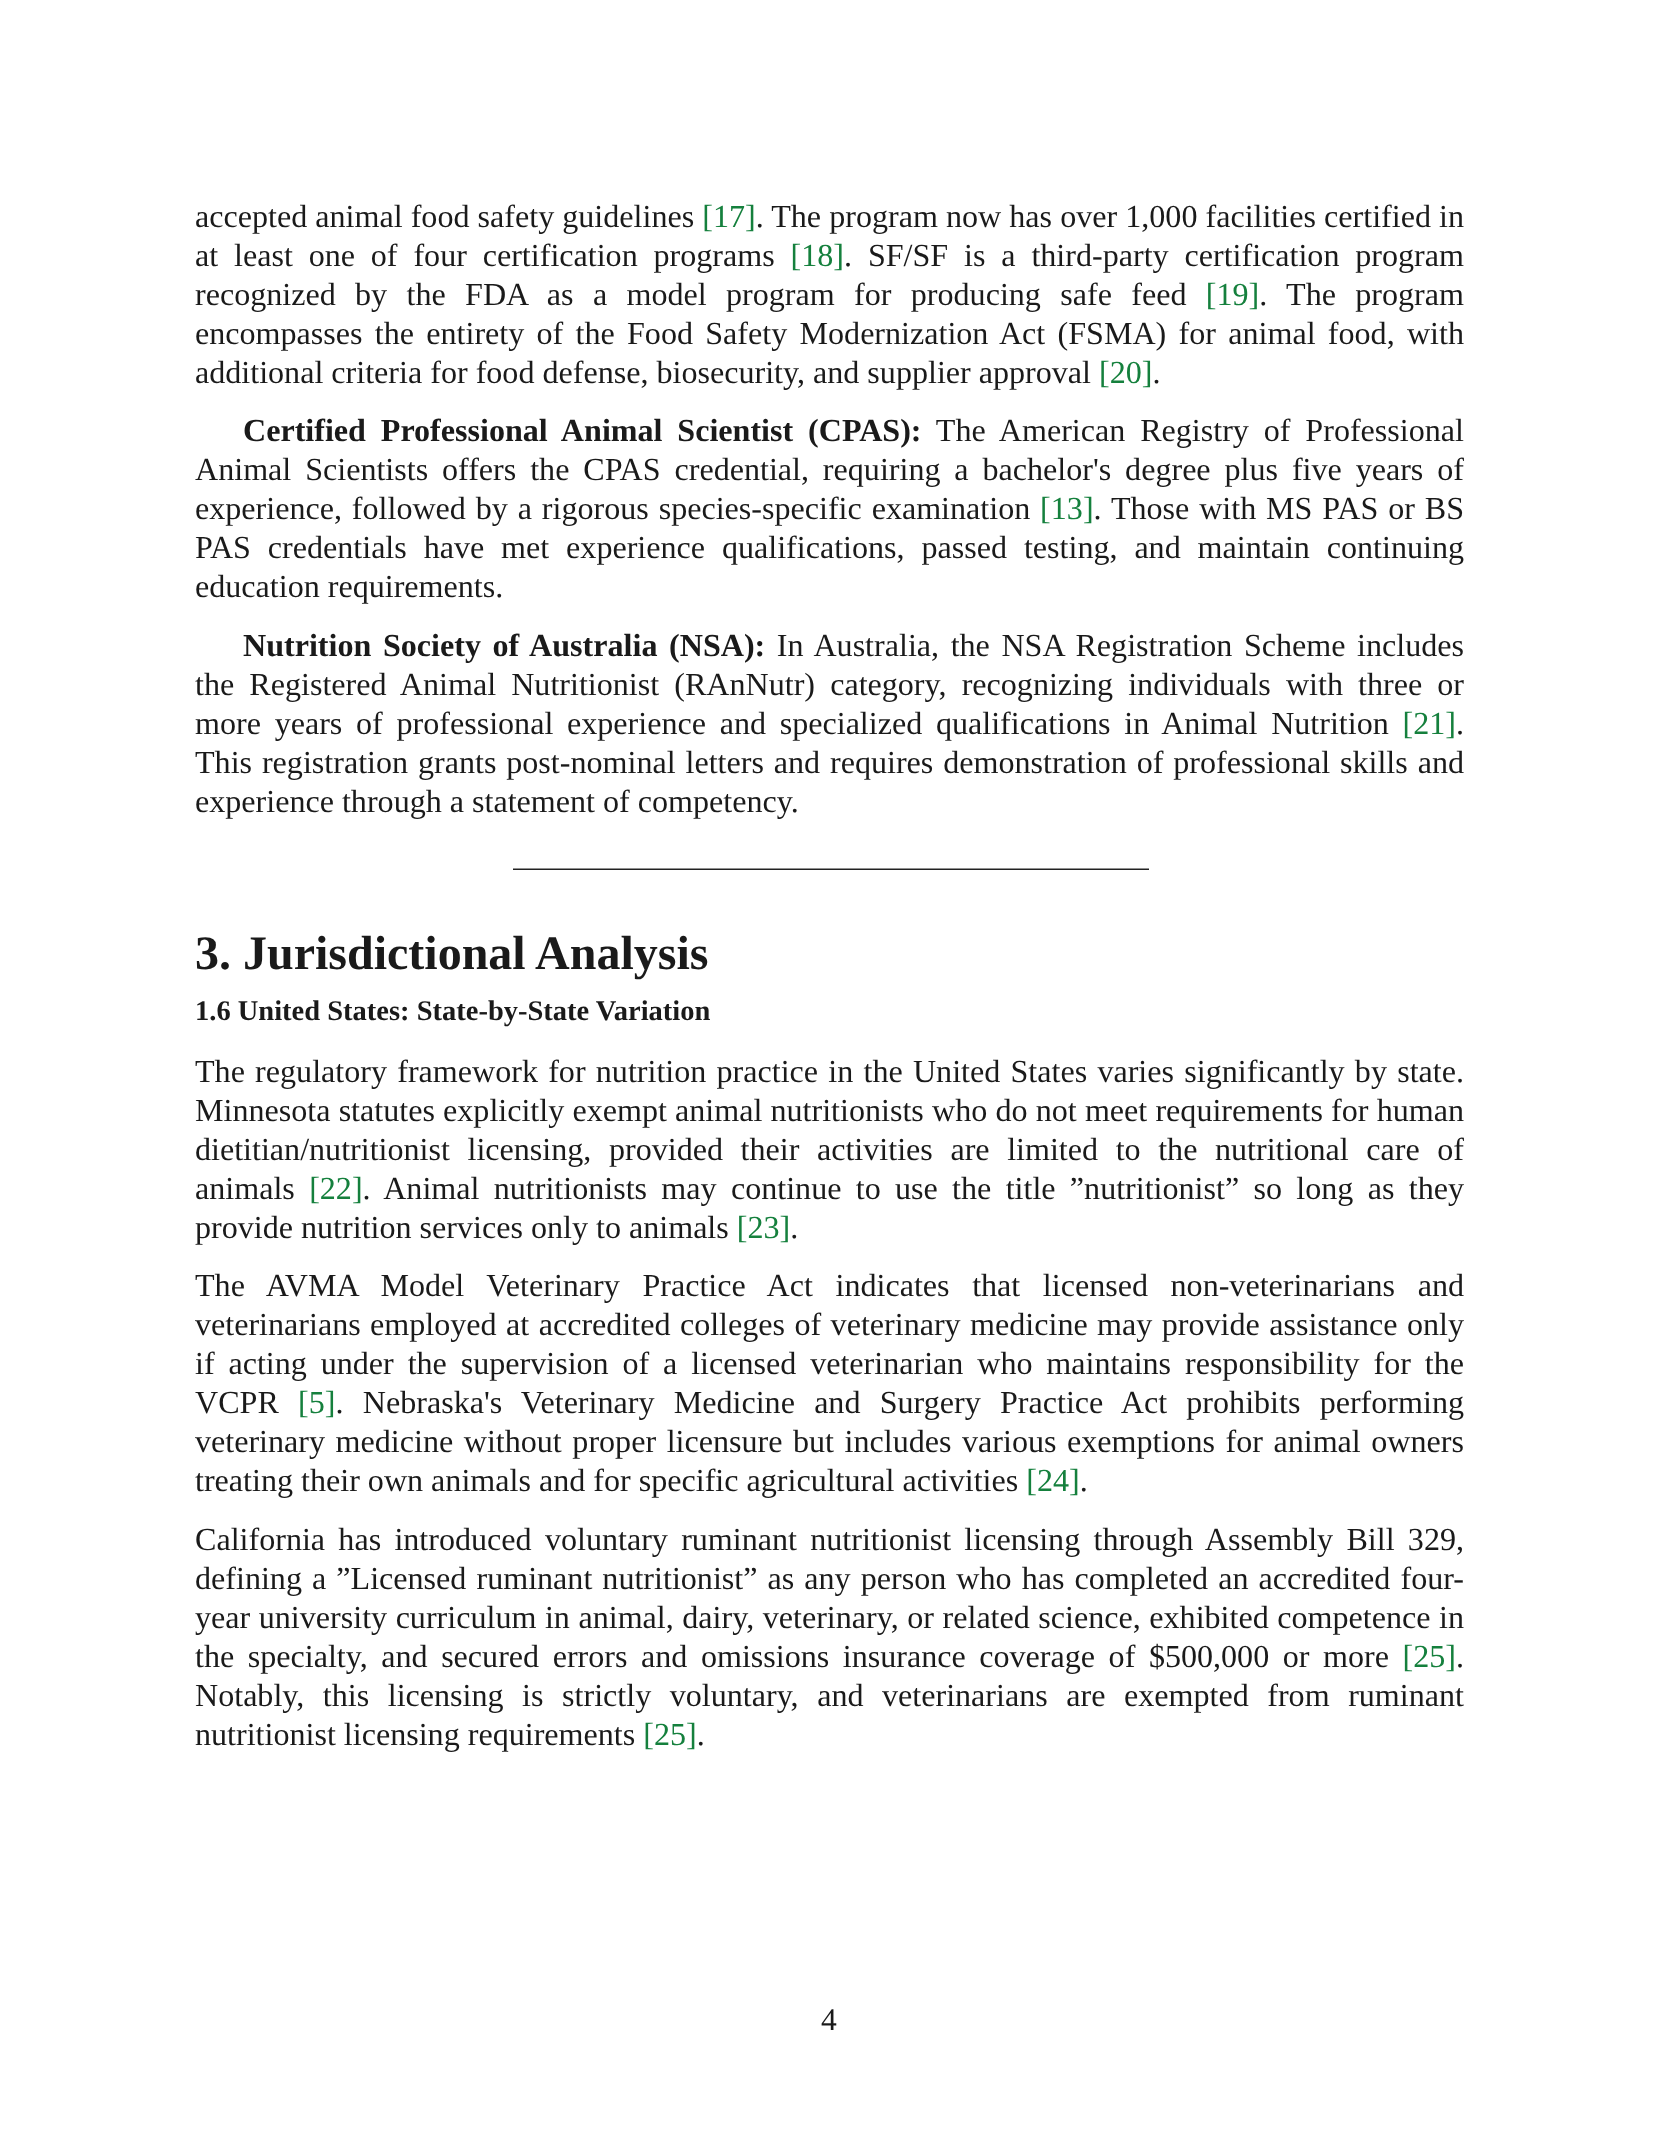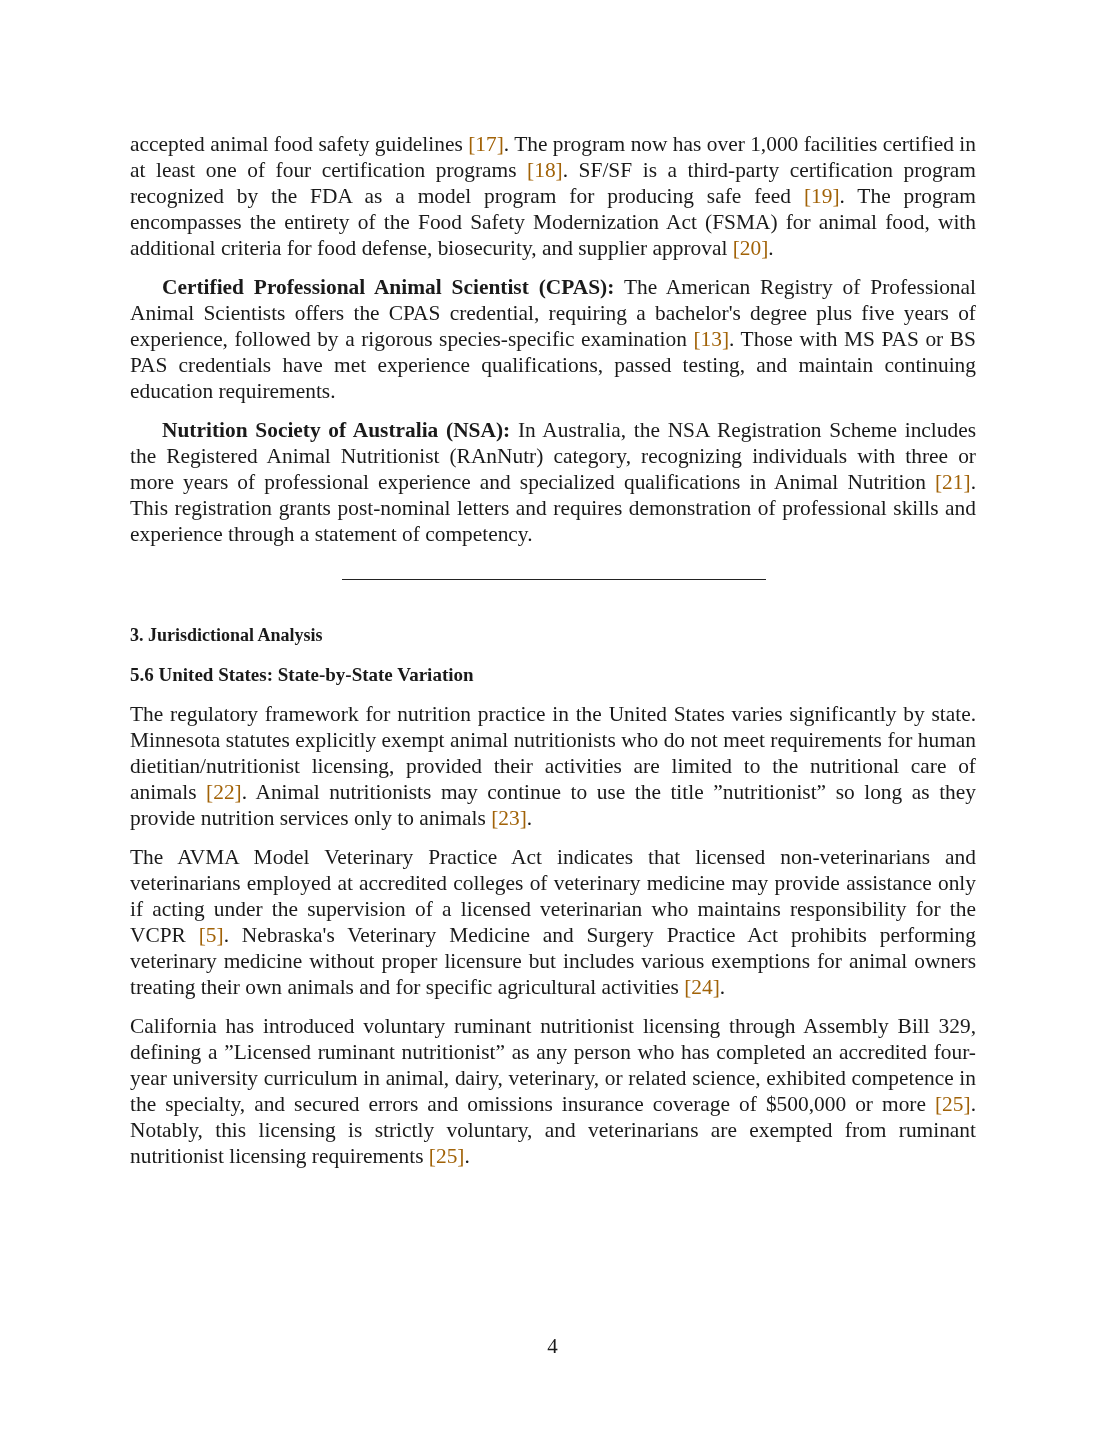--- a/index.html
+++ b/index.html
@@ -3,47 +3,47 @@
 <meta charset="utf-8">
 <style>
   html, body { margin: 0; padding: 0; background: #ffffff; }
   body { width: 1105px; height: 1430px; position: relative; overflow: hidden; }
   .page {
     position: absolute; left: 130px; top: 131px; width: 846px;
     font-family: "Liberation Serif", "DejaVu Serif", serif;
     font-size: 21.4px; line-height: 26px; color: #1a1a1a;
   }
   p { margin: 0 0 13px 0; text-align: justify; hyphens: auto; }
-  .cite { color: #a16207; }
+  .cite { color: #15803d; }
   b { font-weight: bold; margin-left: 32px; }
   .rule {
     width: 424px; height: 0; border-top: 1.3px solid #222;
     margin: 32px 0 0 212px;
   }
-  h2 { font-size: 18px; font-weight: bold; margin: 40px 0 13px 0; line-height: 30px; }
+  h2 { font-size: 32px; font-weight: bold; margin: 40px 0 13px 0; line-height: 30px; }
   h3 { font-size: 19px; font-weight: bold; margin: 0 0 14px 0; line-height: 24px; }
   .pagenum {
     position: absolute; top: 1334px; left: 0; width: 1105px; text-align: center;
     font-family: "Liberation Serif", "DejaVu Serif", serif; font-size: 21px; color: #1a1a1a;
   }
 </style>
 </head>
 <body>
 
 <div class="page">
   <p><span>accepted animal food safety guidelines </span><a class="cite">[17]</a><span>. The program now has over 1,000 facilities certified in at least one of four certification programs </span><a class="cite">[18]</a><span>. SF/SF is a third-party certification program recognized by the FDA as a model program for producing safe feed </span><a class="cite">[19]</a><span>. The program encompasses the entirety of the Food Safety Modernization Act (FSMA) for animal food, with additional criteria for food defense, biosecurity, and supplier approval </span><a class="cite">[20]</a><span>.</span></p>
 
   <p><b>Certified Professional Animal Scientist (CPAS):</b><span> The American Registry of Professional Animal Scientists offers the CPAS credential, requiring a bachelor's degree plus five years of experience, followed by a rigorous species-specific examination </span><a class="cite">[13]</a><span>. Those with MS PAS or BS PAS credentials have met experience qualifications, passed testing, and maintain continuing education requirements.</span></p>
 
   <p><b>Nutrition Society of Australia (NSA):</b><span> In Australia, the NSA Registration Scheme includes the Registered Animal Nutritionist (RAnNutr) category, recognizing individuals with three or more years of professional experience and specialized qualifications in Animal Nutrition </span><a class="cite">[21]</a><span>. This registration grants post-nominal letters and requires demonstration of professional skills and experience through a statement of competency.</span></p>
 
   <div class="rule"></div>
 
   <h2>3. Jurisdictional Analysis</h2>
-  <h3>5.6 United States: State-by-State Variation</h3>
+  <h3>1.6 United States: State-by-State Variation</h3>
 
   <p><span>The regulatory framework for nutrition practice in the United States varies significantly by state. Minnesota statutes explicitly exempt animal nutritionists who do not meet requirements for human dietitian/nutritionist licensing, provided their activities are limited to the nutritional care of animals </span><a class="cite">[22]</a><span>. Animal nutritionists may continue to use the title ”nutritionist” so long as they provide nutrition services only to animals </span><a class="cite">[23]</a><span>.</span></p>
 
   <p><span>The AVMA Model Veterinary Practice Act indicates that licensed non-veterinarians and veterinarians employed at accredited colleges of veterinary medicine may provide assistance only if acting under the supervision of a licensed veterinarian who maintains responsibility for the VCPR </span><a class="cite">[5]</a><span>. Nebraska's Veterinary Medicine and Surgery Practice Act prohibits performing veterinary medicine without proper licensure but includes various exemptions for animal owners treating their own animals and for specific agricultural activities </span><a class="cite">[24]</a><span>.</span></p>
 
   <p><span>California has introduced voluntary ruminant nutritionist licensing through Assembly Bill 329, defining a ”Licensed ruminant nutritionist” as any person who has completed an accredited four-year university curriculum in animal, dairy, veterinary, or related science, exhibited competence in the specialty, and secured errors and omissions insurance coverage of $500,000 or more </span><a class="cite">[25]</a><span>. Notably, this licensing is strictly voluntary, and veterinarians are exempted from ruminant nutritionist licensing requirements </span><a class="cite">[25]</a><span>.</span></p>
 </div>
 
 <div class="pagenum">4</div>
 

